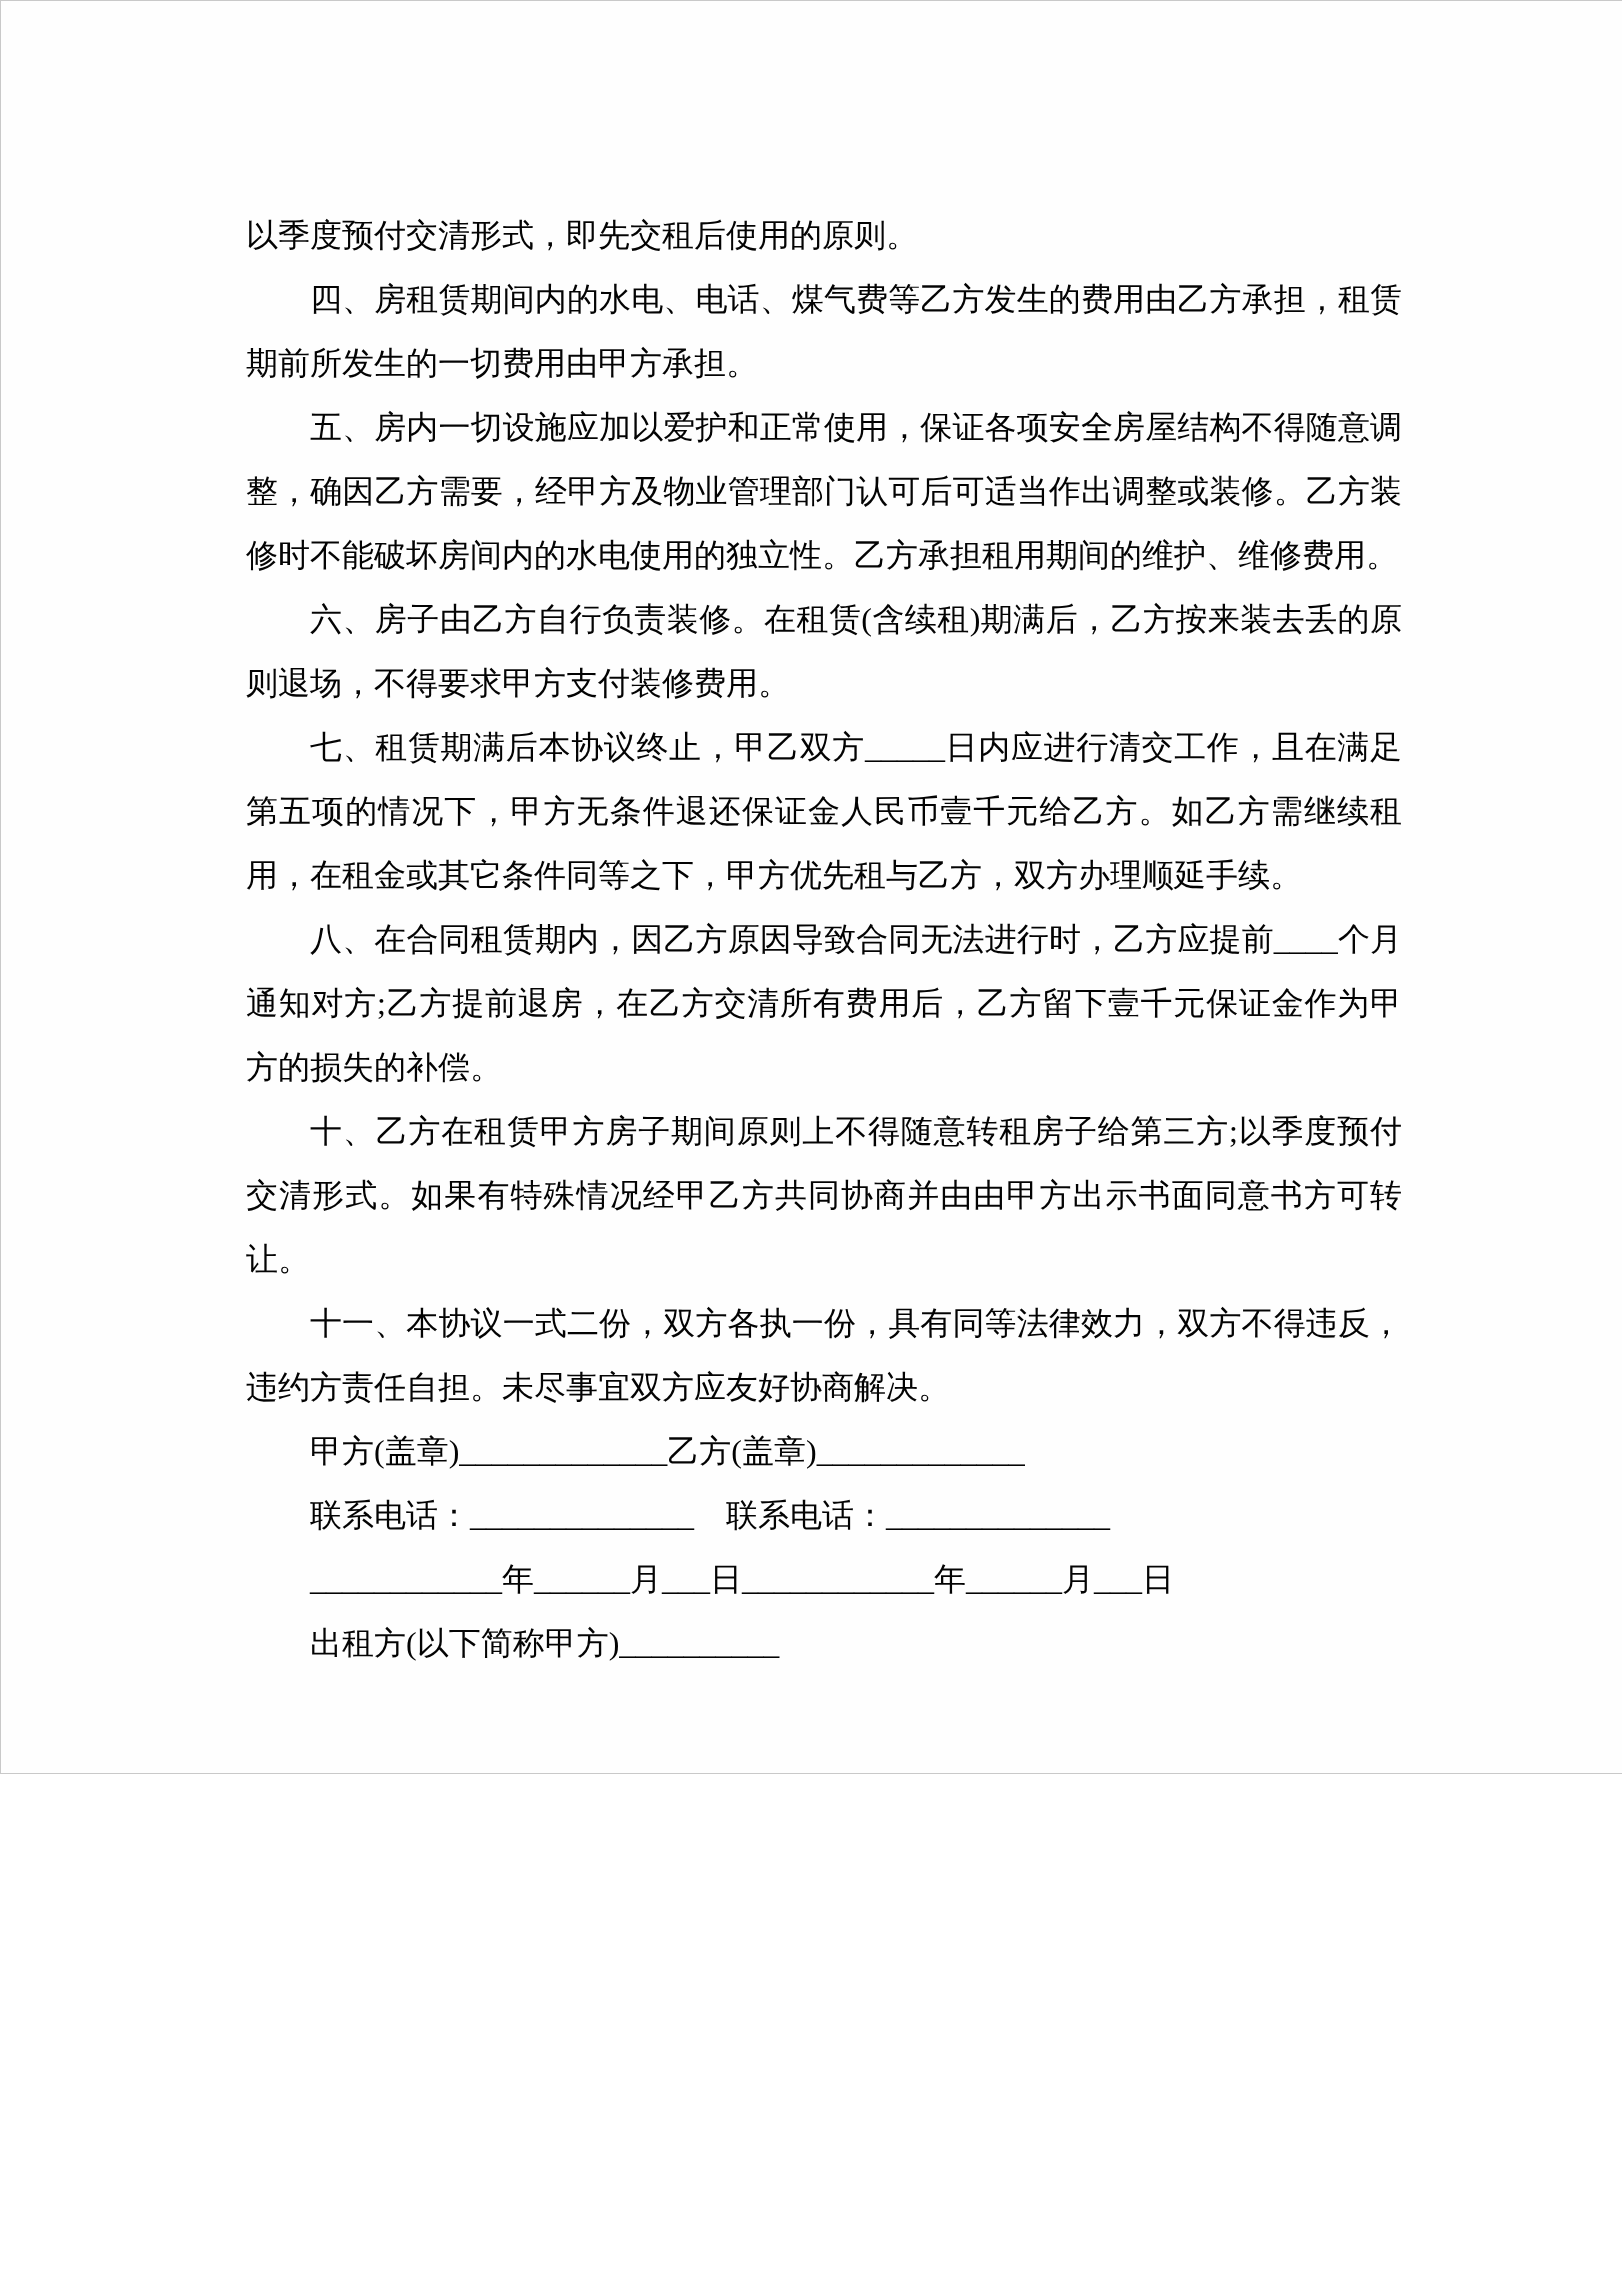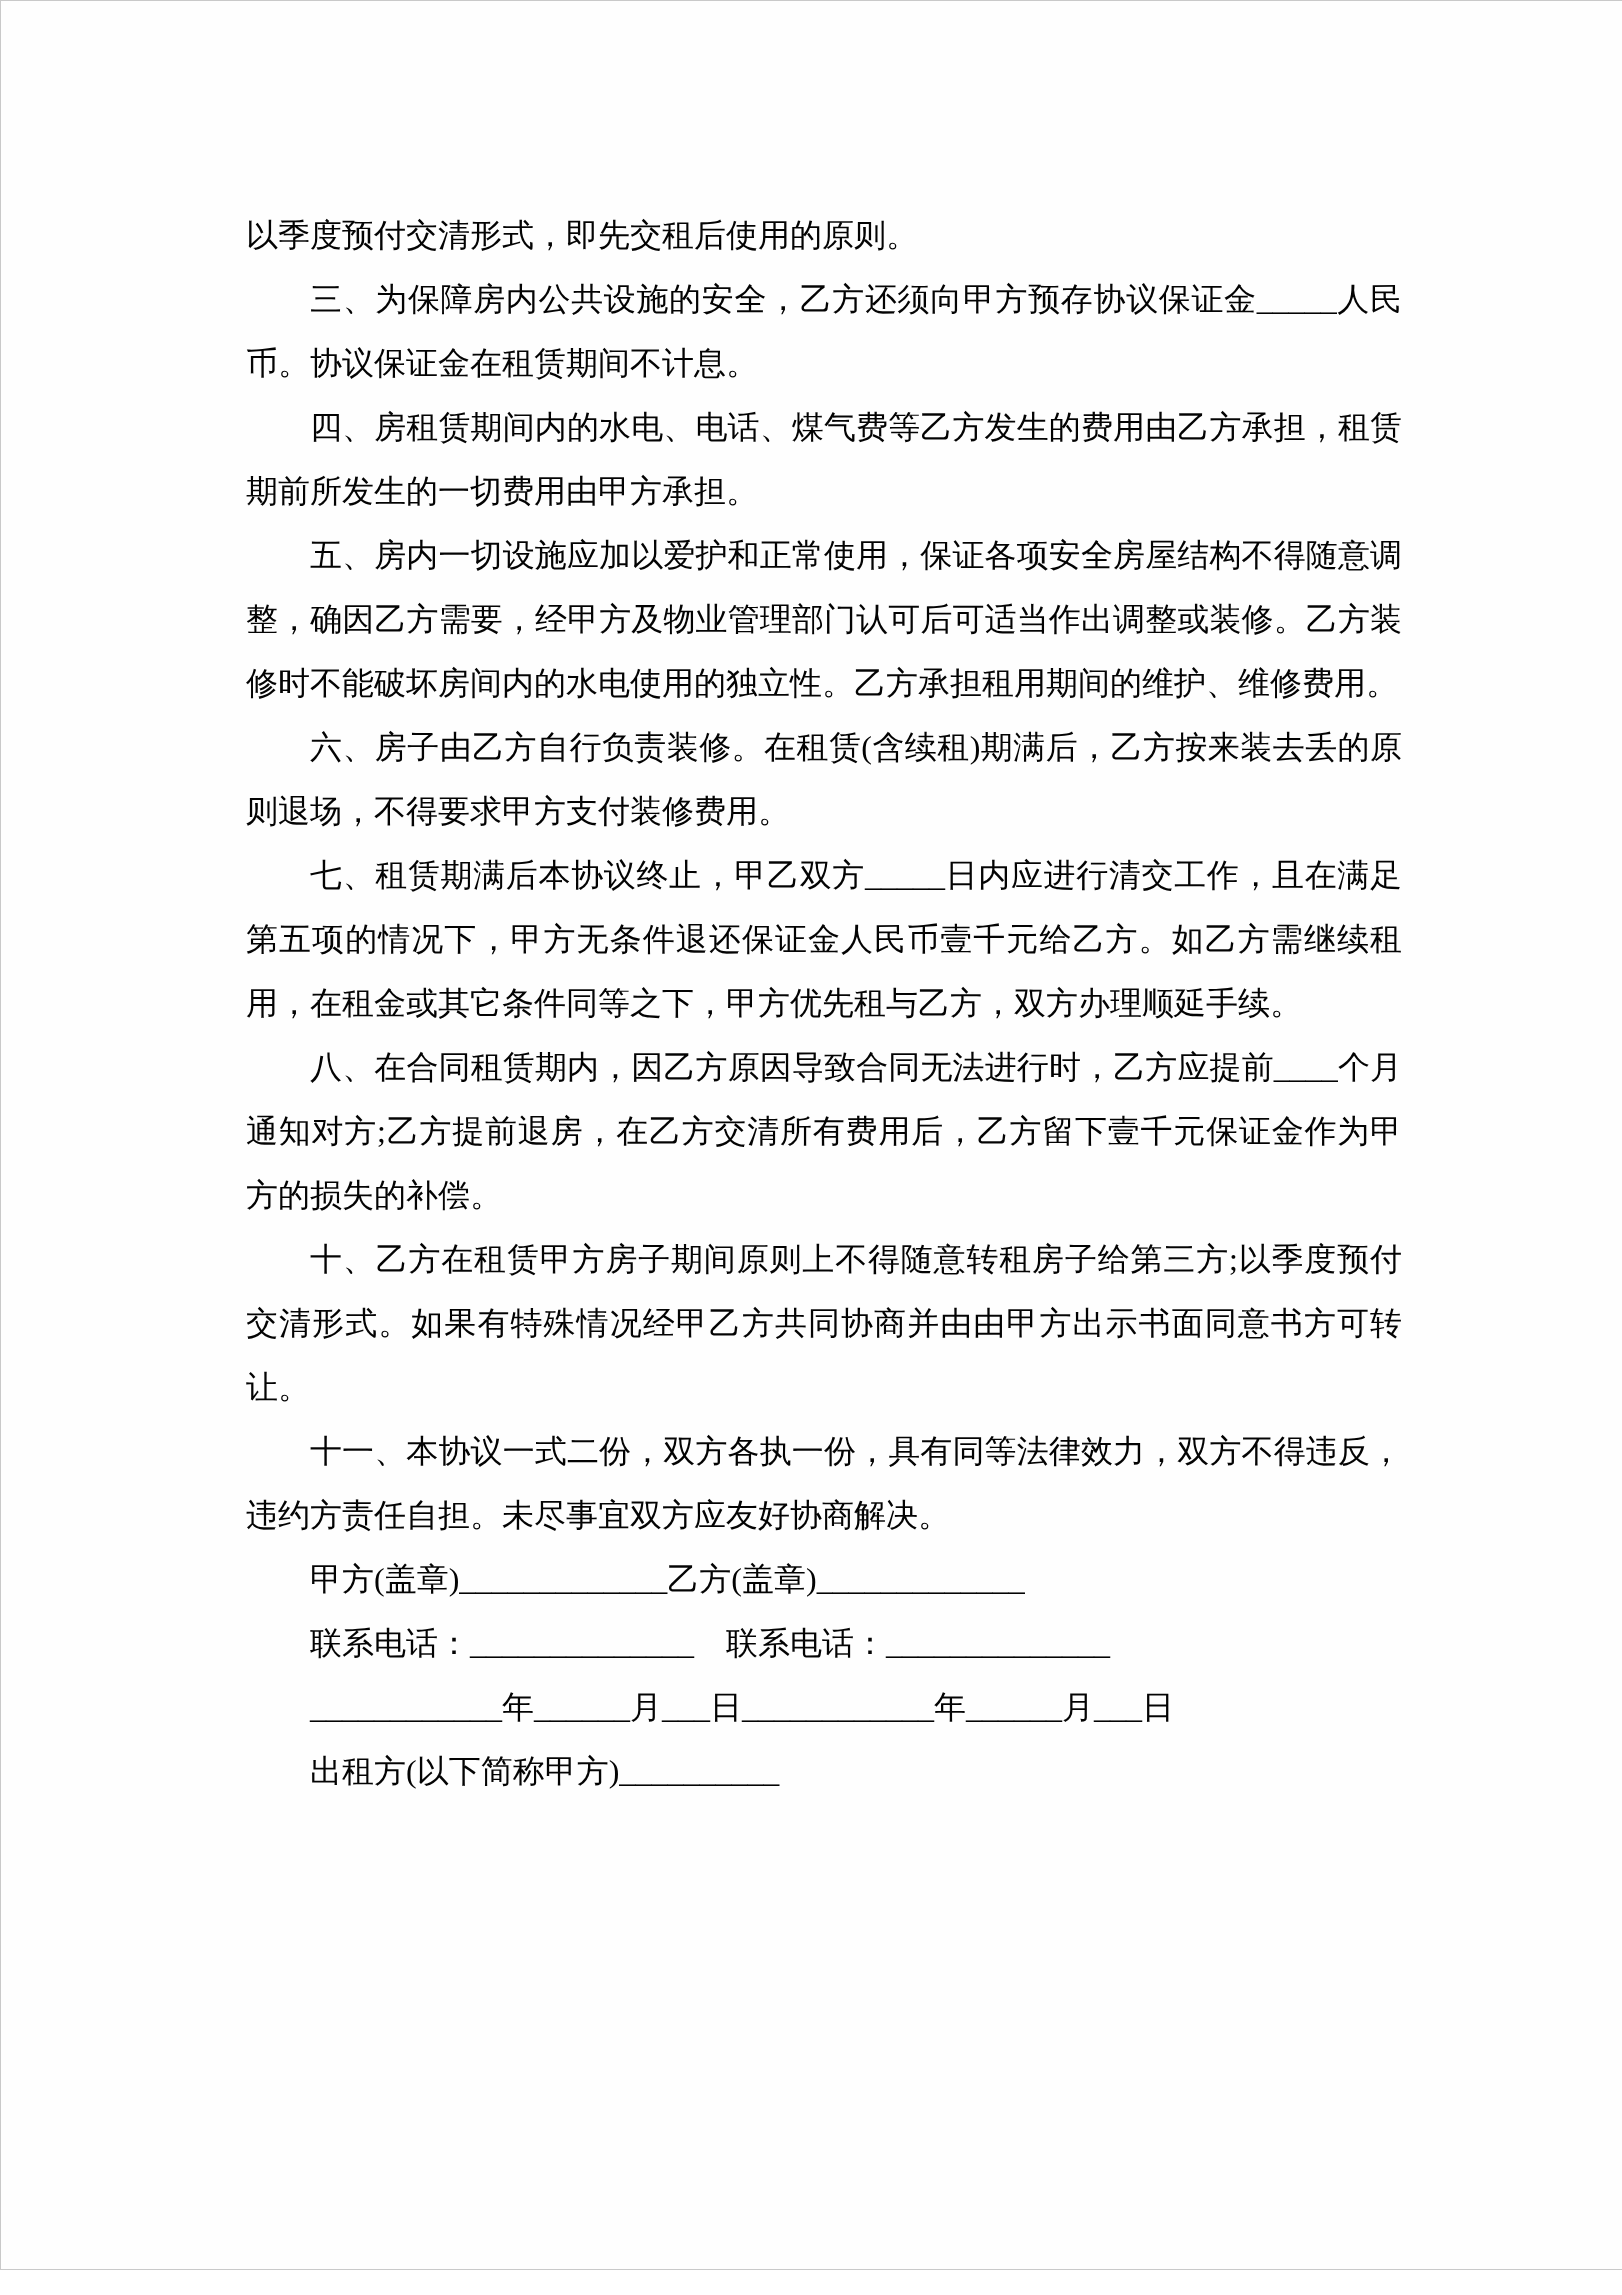--- a/index.html
+++ b/index.html
@@ -11,21 +11,21 @@
     height: 2295px;
     background: #ffffff;
     position: relative;
     overflow: hidden;
   }
   .page {
     position: absolute;
     left: 0;
     top: 0;
     width: 1623px;
-    height: 2270px;
+    height: 1774px;
     box-sizing: border-box;
     background: #fefefe;
     border: 1.3px solid #c9c9c9;
   }
   .doc {
     position: absolute;
     left: 245px;
     top: 202px;
     width: 1156px;
     font-family: "Liberation Serif", "DejaVu Serif", serif;
@@ -44,21 +44,20 @@
     text-indent: 0; 
   }
 </style>
 </head>
 <body>
 
 <div class="page" style="background: rgb(254, 254, 254); border-color: rgb(201, 201, 201);">
   <div class="doc" style="color: rgb(3, 3, 3);">
 
   <p class="flush">以季度预付交清形式，即先交租后使用的原则。</p>
-      <p>三、为保障房内公共设施的安全，乙方还须向甲方预存协议保证金_____人民币。协议保证金在租赁期间不计息。</p>
       <p>四、房租赁期间内的水电、电话、煤气费等乙方发生的费用由乙方承担，租赁期前所发生的一切费用由甲方承担。</p>
       <p>五、房内一切设施应加以爱护和正常使用，保证各项安全房屋结构不得随意调整，确因乙方需要，经甲方及物业管理部门认可后可适当作出调整或装修。乙方装修时不能破坏房间内的水电使用的独立性。乙方承担租用期间的维护、维修费用。</p>
       <p>六、房子由乙方自行负责装修。在租赁(含续租)期满后，乙方按来装去丢的原则退场，不得要求甲方支付装修费用。</p>
       <p>七、租赁期满后本协议终止，甲乙双方_____日内应进行清交工作，且在满足第五项的情况下，甲方无条件退还保证金人民币壹千元给乙方。如乙方需继续租用，在租金或其它条件同等之下，甲方优先租与乙方，双方办理顺延手续。</p>
       <p>八、在合同租赁期内，因乙方原因导致合同无法进行时，乙方应提前____个月通知对方;乙方提前退房，在乙方交清所有费用后，乙方留下壹千元保证金作为甲方的损失的补偿。</p>
       <p>十、乙方在租赁甲方房子期间原则上不得随意转租房子给第三方;以季度预付交清形式。如果有特殊情况经甲乙方共同协商并由由甲方出示书面同意书方可转让。</p>
       <p>十一、本协议一式二份，双方各执一份，具有同等法律效力，双方不得违反，违约方责任自担。未尽事宜双方应友好协商解决。</p>
       <p>甲方(盖章)_____________乙方(盖章)_____________</p>
       <p>联系电话：______________　联系电话：______________</p>
       <p>____________年______月___日____________年______月___日</p>

